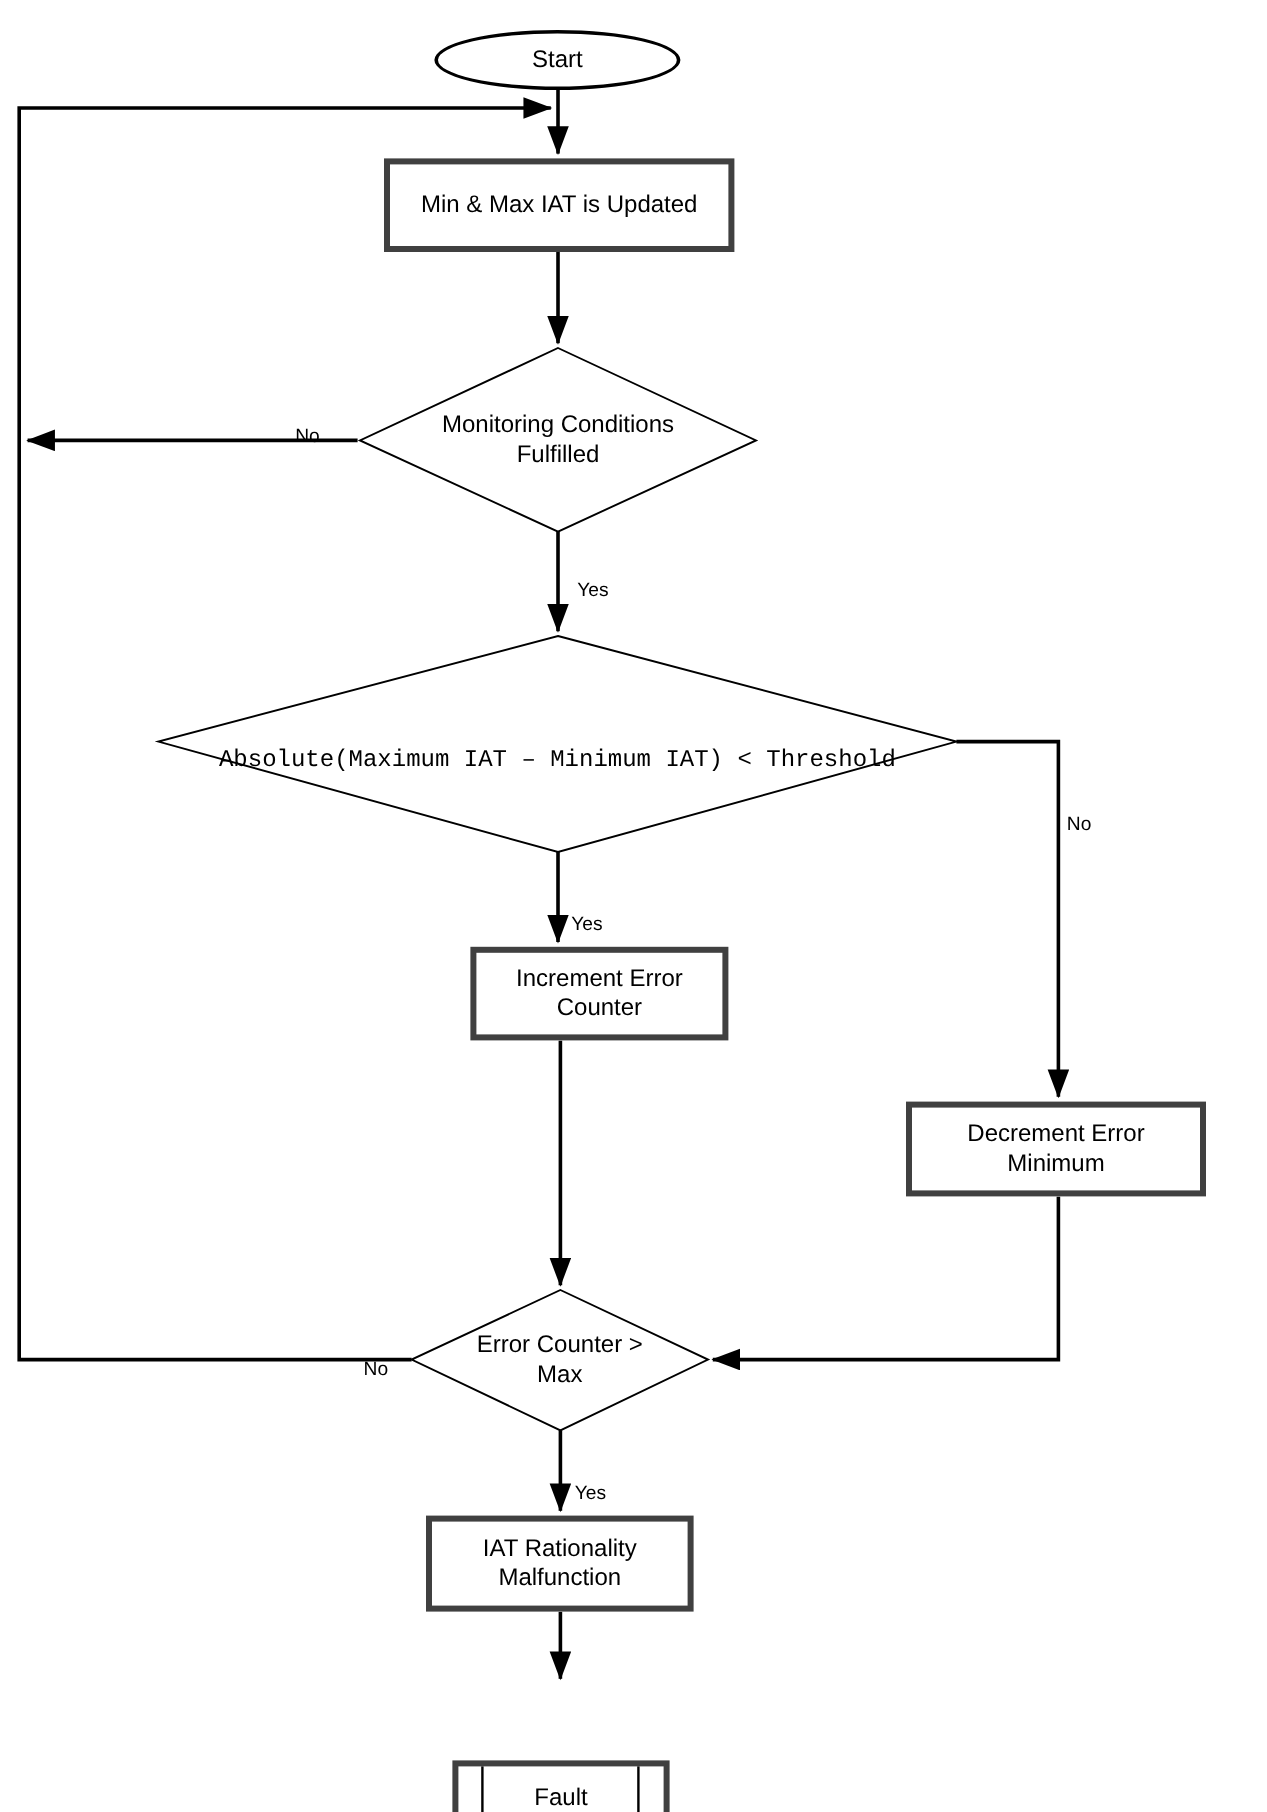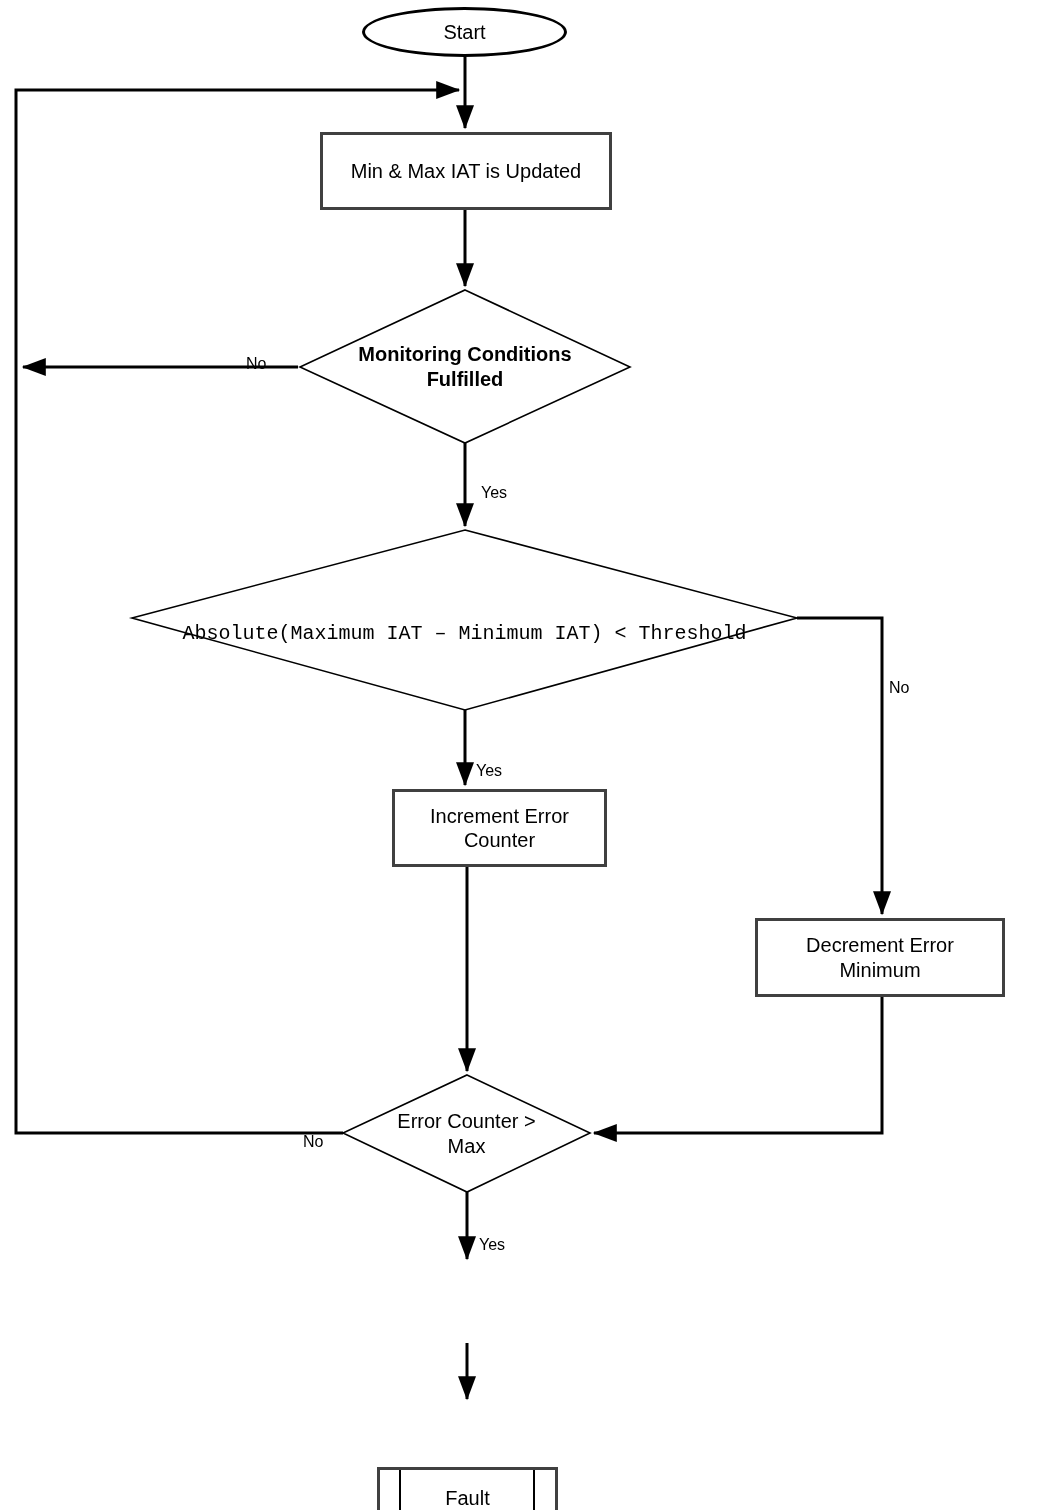--- a/index.html
+++ b/index.html
@@ -14,21 +14,21 @@
   }
   .canvas svg.wires{position:absolute;left:0;top:0;width:1056px;height:1510px;}
   .node{
     position:absolute;
     display:flex;align-items:center;justify-content:center;
     text-align:center;
     font-size:20px;line-height:1.22;
     box-sizing:border-box;
   }
   .label{white-space:pre-line;}
-  .box{border:3px solid #404040;background:#fff;}
+  .box{border:5px solid #404040;background:#fff;}
   .oval{border:3px solid #000;border-radius:50%;background:#fff;}
   .dtext{background:transparent;}   
   .predef .bar{position:absolute;top:0;bottom:0;width:2px;background:#000;}
   .edge-label{
     position:absolute;
     font-size:16px;line-height:1;
     background:transparent;
     margin-top:28px;
   }
 </style>
@@ -58,47 +58,51 @@
       <polyline points="467,1343 467,1399" marker-end="url(#arrow)"></polyline>
     </g>
 
     <g stroke="#000" stroke-width="1.6" fill="#ffffff">
       <polygon points="465,290 630,367 465,443 300,367"></polygon>
       <polygon points="465,530 797,618 465,710 132,618"></polygon>
       <polygon points="467,1075 590,1133 467,1192 343,1133"></polygon>
     </g>
   </svg>
 
-  <div class="node oval" style="left:362px;top:7px;width:205px;height:50px;">
+  <div class="node oval" style="left:362px;top:25px;width:205px;height:50px;">
     <span class="label">Start</span>
   </div>
 
   <div class="node box" style="left:320px;top:132px;width:292px;height:78px;">
     <span class="label">Min &amp; Max IAT is Updated</span>
   </div>
 
   <div class="node box" style="left:360px;top:789px;width:215px;height:78px;margin-left:32px;">
     <span class="label">Increment Error
 Counter</span>
   </div>
 
   <div class="node box" style="left:755px;top:918px;width:250px;height:79px;">
     <span class="label">Decrement Error
 Minimum</span>
   </div>
 
+  <div class="node box" style="left:355px;top:1263px;width:223px;height:80px;">
+    <span class="label">IAT Rationality
+Malfunction</span>
+  </div>
 
   <div class="node box predef" style="left:377px;top:1467px;width:181px;height:86px;">
     <div class="bar" style="left:19px;"></div>
     <div class="bar" style="right:20px;"></div>
     <span class="label">Fault
 Processing</span>
   </div>
 
-  <div class="node dtext" style="left:300px;top:290px;width:330px;height:153px;font-weight:bold;">
+  <div class="node dtext" style="left:300px;top:290px;width:330px;height:153px;">
     <span class="label">Monitoring Conditions
 Fulfilled</span>
   </div>
 
   <div class="node dtext" style="left:132px;top:544px;width:665px;height:180px;font-family:Liberation Mono, monospace;">
     <span class="label">Absolute(Maximum IAT – Minimum IAT) &lt; Threshold</span>
   </div>
 
   <div class="node dtext" style="left:343px;top:1075px;width:247px;height:117px;text-align:center;">
     <span class="label">Error Counter &gt;

